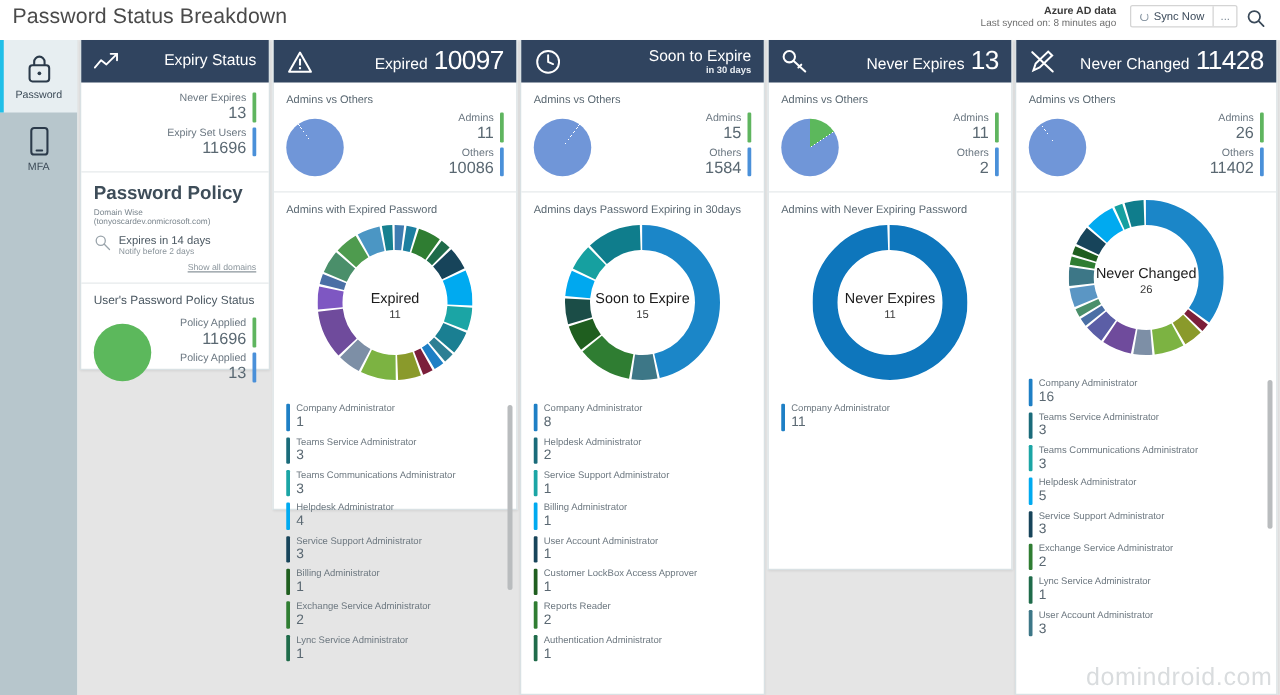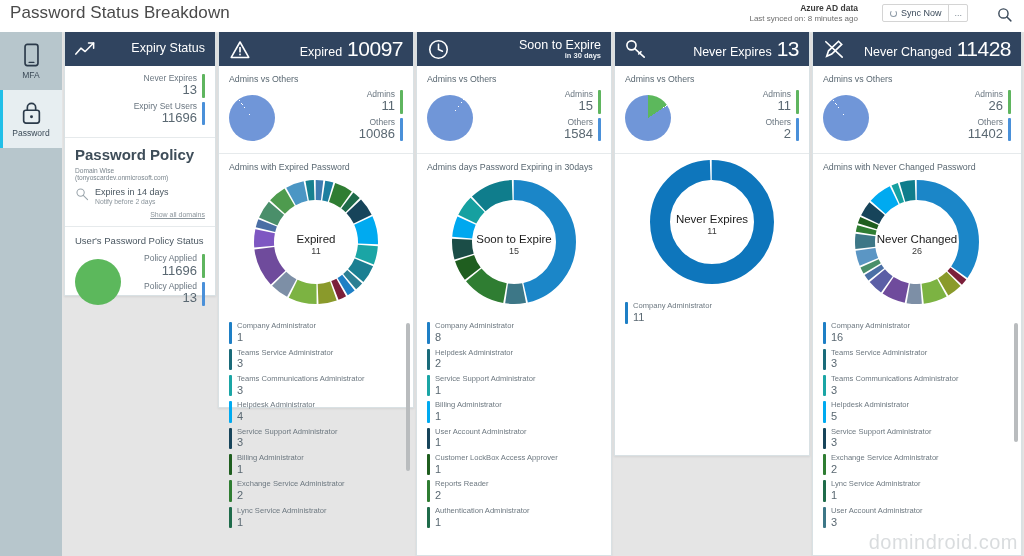--- a/index.html
+++ b/index.html
@@ -13,21 +13,21 @@
 
   
   .topbar {
     position: absolute; left: 0; top: 0; width: 1024px; height: 16px;
     background: #ffffff;
   }
   .page-title {
     position: absolute; left: 10px; top: 3px;
     font-size: 17px; color: #4a4a4a; font-weight: 400; letter-spacing: .1px;
   }
-  .sync-block { position: absolute; right: 56px; top: 3px; display: flex; align-items: center; gap: 24px;}
+  .sync-block { position: absolute; right: 34px; top: 3px; display: flex; align-items: center; gap: 11px;}
   .sync-text { text-align: right; line-height: 1.25; }
   .sync-title { font-size: 8.5px; color: #3b3b3b; font-weight: bold; }
   .sync-sub { font-size: 8px; color: #6e6e6e; }
   .sync-btn-group { display: flex; align-items: stretch; border: 1px solid #d4d4d4; border-radius: 2px; height: 18px; background:#fff;}
   .sync-btn { display:flex; align-items:center; gap:4px; padding: 0 7px; font-size: 9px; color: #3b4a5a; }
   .sync-spin {
     width: 7px; height: 7px; border: 1px solid #8d9aa6; border-radius: 50%;
     border-top-color: transparent; display:inline-block;
   }
   .sync-more { display:flex; align-items:center; padding: 0 5px; border-left: 1px solid #d4d4d4; font-size: 9px; color:#7b8894; letter-spacing:0px;}
@@ -167,35 +167,35 @@
     <div class="search-circle">
       <svg width="17" height="17" viewBox="0 0 24 24" fill="none" stroke="#3b4a5a" stroke-width="2">
         <circle cx="10.5" cy="10.5" r="6.5"></circle>
           <line x1="15.5" y1="15.5" x2="21" y2="21" stroke-linecap="round"></line>
       </svg>
     </div>
   </div>
 
   <div class="leftnav">
 
-    <div class="nav-item">
-      <svg width="17" height="24" viewBox="0 0 18 26" fill="none" stroke="#2b3a4a" stroke-width="1.8">
-        <rect x="2" y="1.5" width="14" height="23" rx="2.5"></rect>
-        <line x1="6.5" y1="21" x2="11.5" y2="21" stroke-width="1.6" stroke-linecap="round"></line>
-      </svg>
-      <span class="nav-label">MFA</span>
-    </div>
-
     <div class="nav-item active">
       <svg width="21" height="24" viewBox="0 0 22 26" fill="none" stroke="#2b3a4a" stroke-width="1.8">
         <rect x="2.5" y="10" width="17" height="14" rx="2.5"></rect>
         <path d="M6.5 10V7a4.5 4.5 0 0 1 9 0v3"></path>
         <circle cx="11" cy="17" r="1.6" fill="#2b3a4a" stroke="none"></circle>
       </svg>
       <span class="nav-label">Password</span>
+    </div>
+
+    <div class="nav-item">
+      <svg width="17" height="24" viewBox="0 0 18 26" fill="none" stroke="#2b3a4a" stroke-width="1.8">
+        <rect x="2" y="1.5" width="14" height="23" rx="2.5"></rect>
+        <line x1="6.5" y1="21" x2="11.5" y2="21" stroke-width="1.6" stroke-linecap="round"></line>
+      </svg>
+      <span class="nav-label">MFA</span>
     </div>
 
   </div>
 
   <div class="board">
     <div id="cols">
   <div class="col" style="left:2px; width:152px;">
     <div class="card" style="height:264px">
       <div class="card-head">
         <div class="head-icon">
@@ -570,20 +570,23 @@
       <div class="stat-txt">
         <div class="stat-name">Others</div>
         <div class="stat-val">2</div>
       </div>
       <div class="stat-bar" style="background:#4a90d9"></div>
     </div>
                 </div>
         </div>
       </div>
 
+      <div class="sec" style="padding-bottom:0">
+        <div class="mini-title">Admins with Never Expiring Password</div>
+      </div>
       <div class="donut-area">
         <div class="donut-wrap">
           <svg width="124" height="124" viewBox="0 0 124 124">
                   <circle cx="62" cy="62" r="52" fill="none" stroke="#0e76bc" stroke-width="20" stroke-dasharray="325.1256359733385 1.6000000000000227" stroke-dashoffset="0.8" transform="rotate(-90 62 62)"></circle>
                 </svg>
           <div class="donut-lbl">
             <div class="t">Never Expires</div>
             <div class="n">11</div>
           </div>
         </div>
@@ -634,23 +637,20 @@
       <div class="stat-txt">
         <div class="stat-name">Others</div>
         <div class="stat-val">11402</div>
       </div>
       <div class="stat-bar" style="background:#4a90d9"></div>
     </div>
                 </div>
         </div>
       </div>
 
-      <div class="sec" style="padding-bottom:0">
-        <div class="mini-title">Admins with Never Changed Password</div>
-      </div>
       <div class="donut-area">
         <div class="donut-wrap">
           <svg width="124" height="124" viewBox="0 0 124 124">
                   <circle cx="62" cy="62" r="52" fill="none" stroke="#1b86c8" stroke-width="20" stroke-dasharray="114.56911501274259 212.1565209605959" stroke-dashoffset="0.8" transform="rotate(-90 62 62)"></circle>
                   <circle cx="62" cy="62" r="52" fill="none" stroke="#7b1f3a" stroke-width="20" stroke-dasharray="5.660569688296411 321.0650662850421" stroke-dashoffset="-115.36911501274258" transform="rotate(-90 62 62)"></circle>
                   <circle cx="62" cy="62" r="52" fill="none" stroke="#8a9a2b" stroke-width="20" stroke-dasharray="12.921139376592823 313.8044965967457" stroke-dashoffset="-122.629684701039" transform="rotate(-90 62 62)"></circle>
                   <circle cx="62" cy="62" r="52" fill="none" stroke="#7cb342" stroke-width="20" stroke-dasharray="20.181709064889233 306.5439269084493" stroke-dashoffset="-137.1508240776318" transform="rotate(-90 62 62)"></circle>
                   <circle cx="62" cy="62" r="52" fill="none" stroke="#7d8fa6" stroke-width="20" stroke-dasharray="12.921139376592823 313.8044965967457" stroke-dashoffset="-158.93253314252104" transform="rotate(-90 62 62)"></circle>
                   <circle cx="62" cy="62" r="52" fill="none" stroke="#6f4b9c" stroke-width="20" stroke-dasharray="20.181709064889233 306.5439269084493" stroke-dashoffset="-173.45367251911387" transform="rotate(-90 62 62)"></circle>
                   <circle cx="62" cy="62" r="52" fill="none" stroke="#5b5ea6" stroke-width="20" stroke-dasharray="12.921139376592823 313.8044965967457" stroke-dashoffset="-195.23538158400308" transform="rotate(-90 62 62)"></circle>

